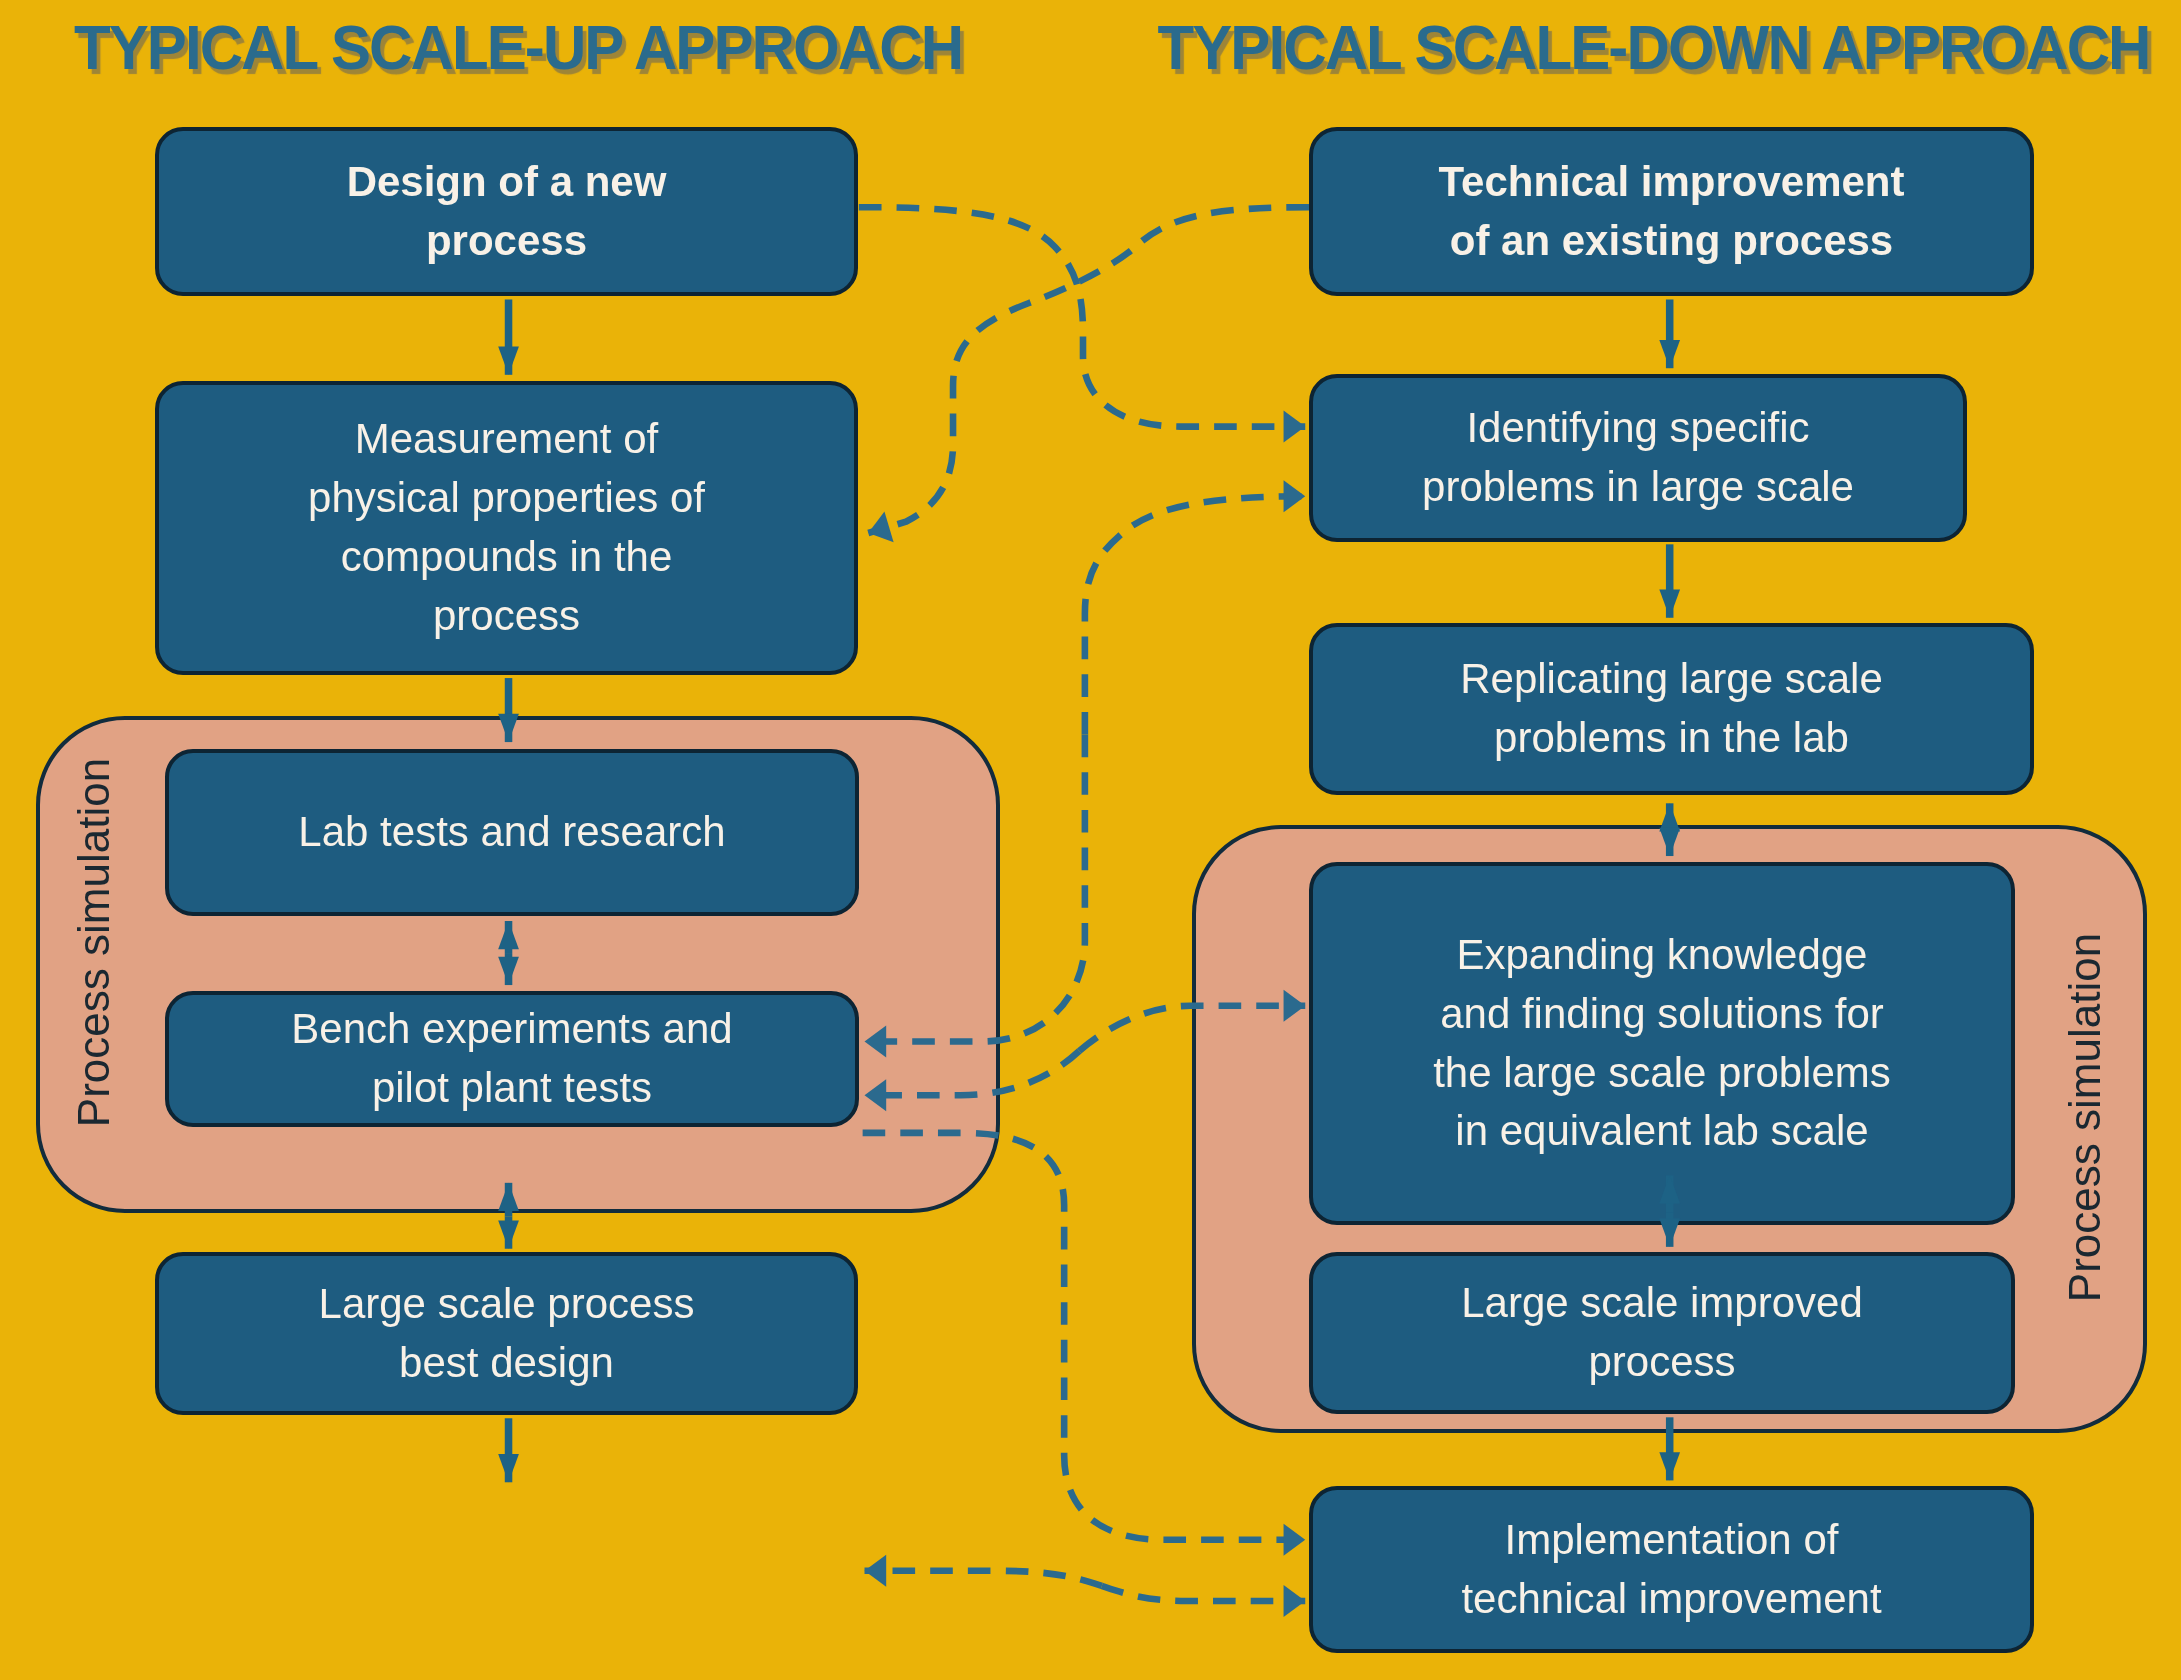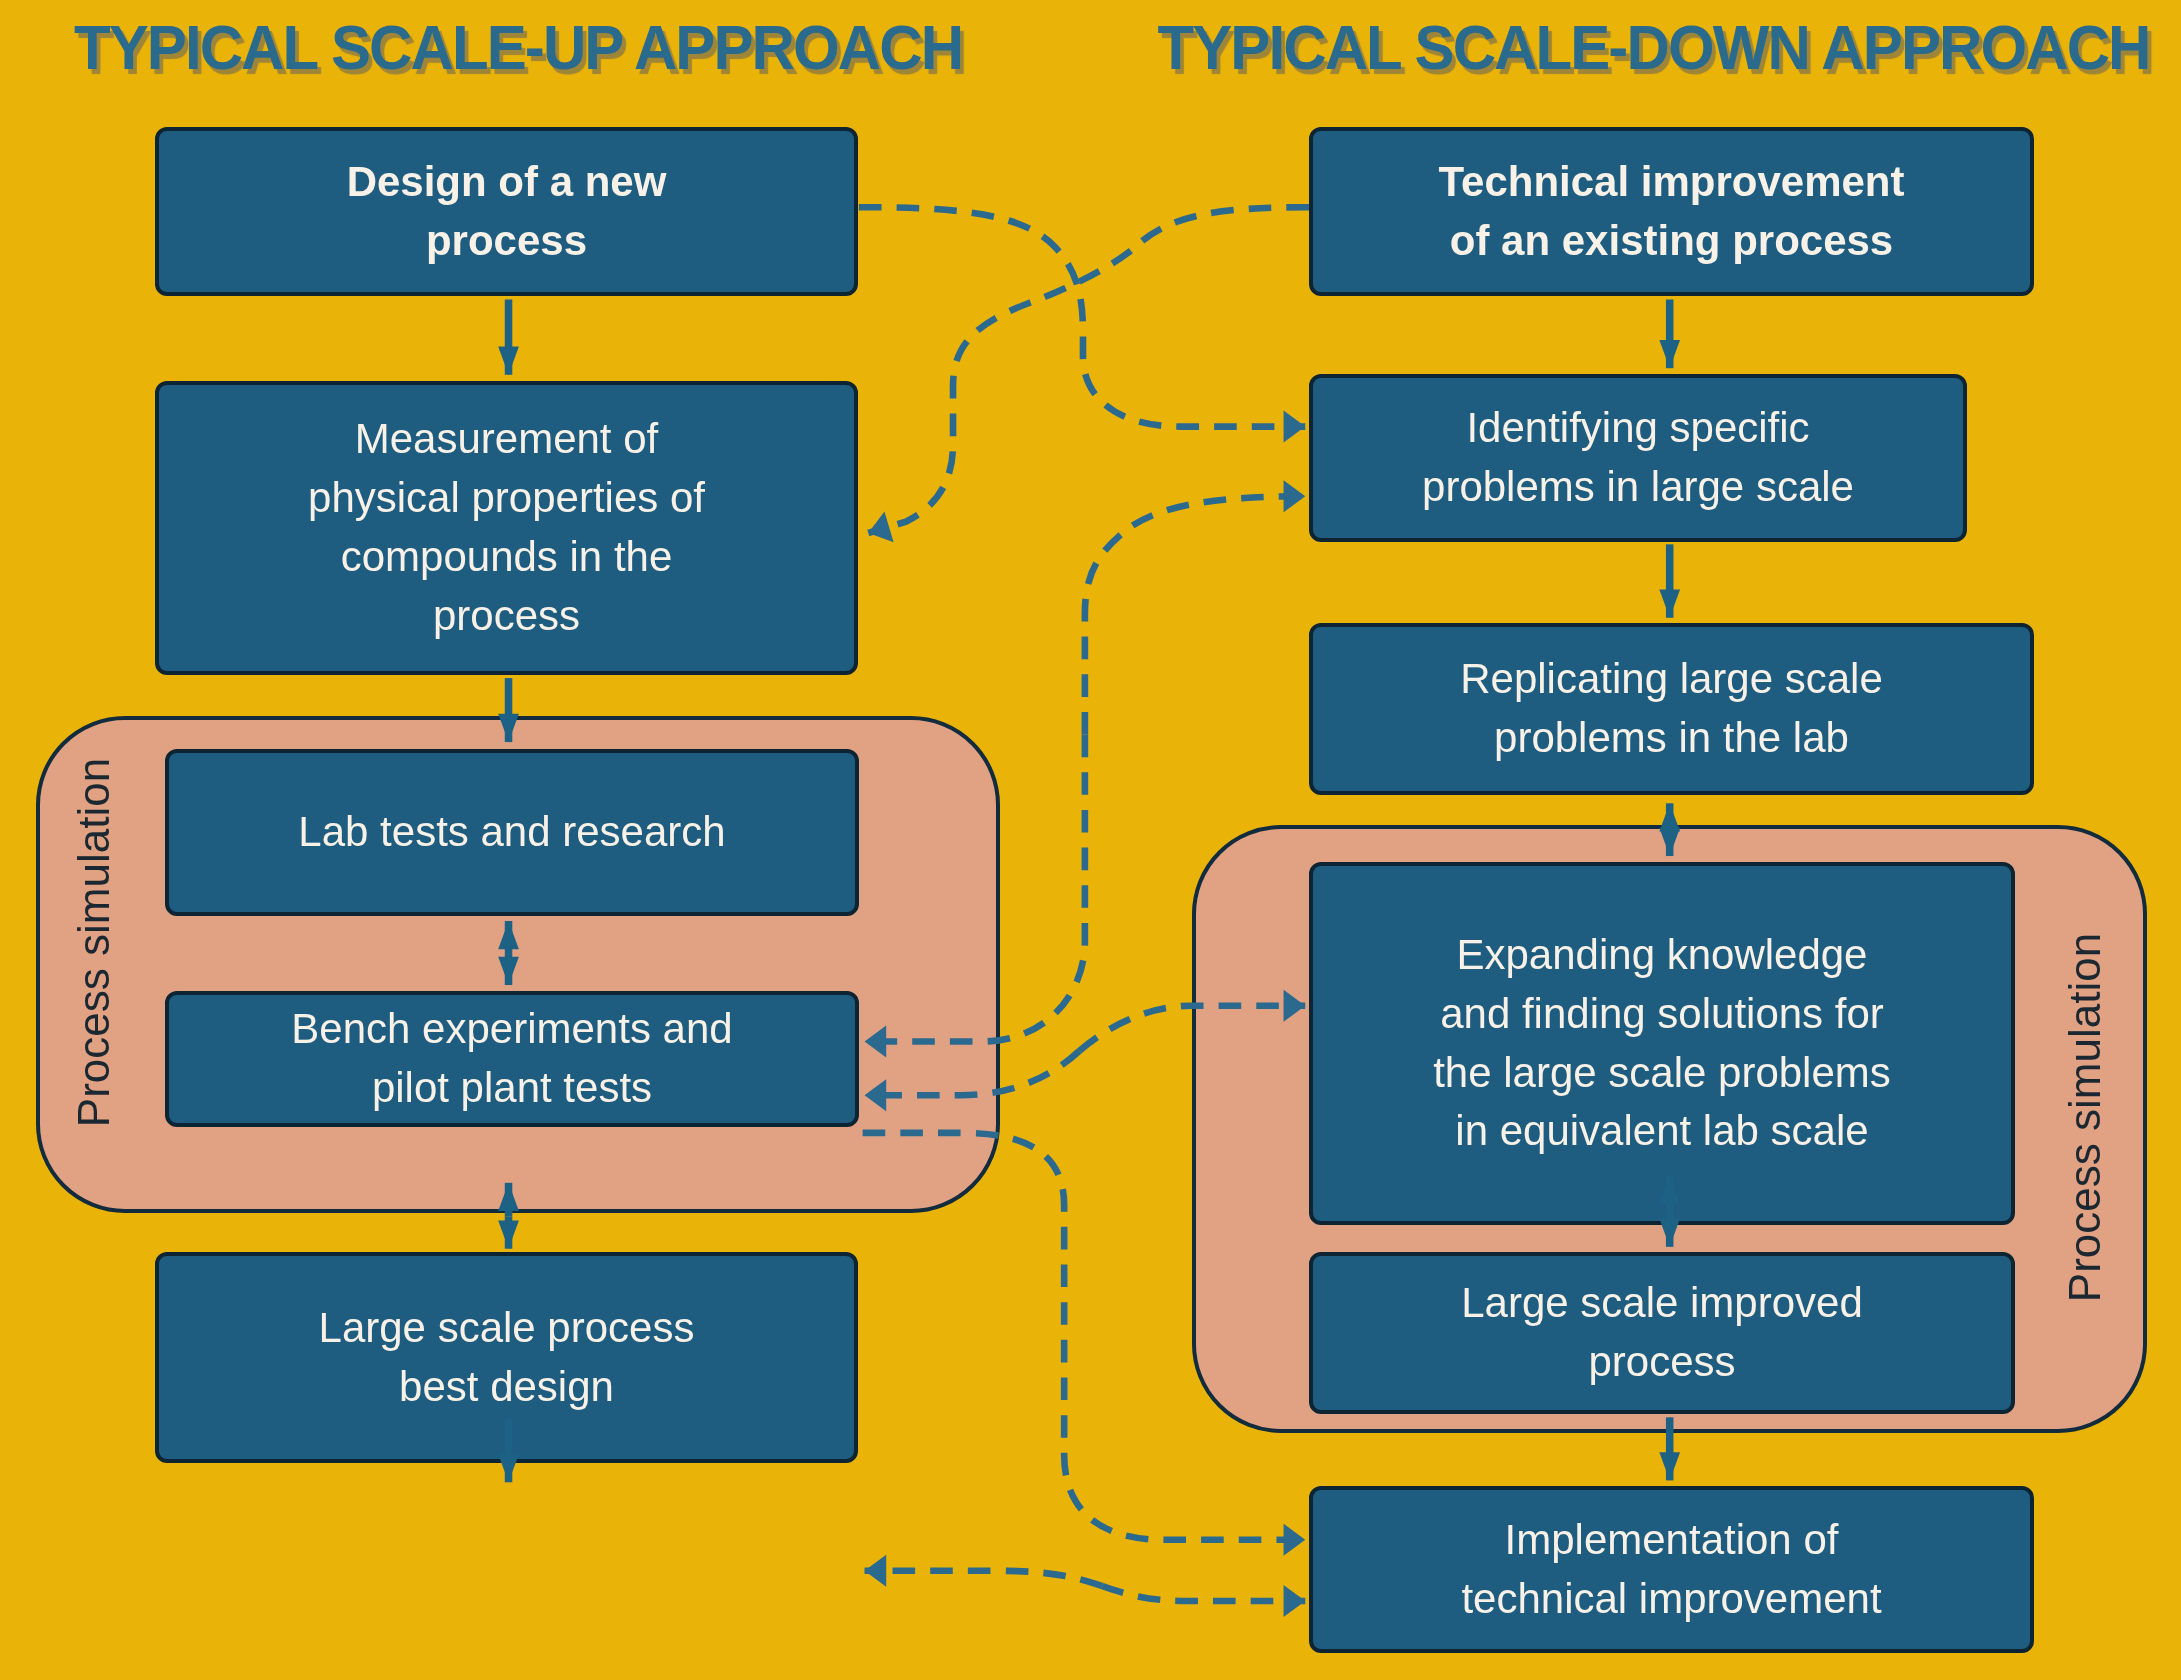--- a/index.html
+++ b/index.html
@@ -27,21 +27,21 @@
     position:absolute;
     background:#e1a284;
     border:4.7px solid #122c3d;
     border-radius:89px;
     box-sizing:border-box;
   }
   .node{
     position:absolute;
     background:#1e5c80;
     border:4.7px solid #0d2433;
-    border-radius:12px;
+    border-radius:28px;
     box-sizing:border-box;
     display:flex;
     align-items:center;
     justify-content:center;
     text-align:center;
     color:#f8f1e7;
     font-size:42px;
     line-height:1.40;
     white-space:pre-line;
     padding:5.6px 17px;
@@ -80,21 +80,21 @@
 
   <div class="node bold" style="left:155px;top:127px;width:703px;height:169px;">Design of a new
 process</div>
   <div class="node" style="left:155px;top:381px;width:703px;height:294px;">Measurement of
 physical properties of
 compounds in the
 process</div>
   <div class="node" style="left:165px;top:749px;width:694px;height:167px;">Lab tests and research</div>
   <div class="node" style="left:165px;top:991px;width:694px;height:136px;">Bench experiments and
 pilot plant tests</div>
-  <div class="node" style="left:155px;top:1252px;width:703px;height:211px;">Large scale process
+  <div class="node" style="left:155px;top:1252px;width:703px;height:163px;">Large scale process
 best design</div>
 
   <div class="node bold" style="left:1309px;top:127px;width:725px;height:169px;">Technical improvement
 of an existing process</div>
   <div class="node" style="left:1309px;top:374px;width:658px;height:168px;">Identifying specific
 problems in large scale</div>
   <div class="node" style="left:1309px;top:623px;width:725px;height:172px;">Replicating large scale
 problems in the lab</div>
   <div class="node" style="left:1309px;top:862px;width:706px;height:363px;">Expanding knowledge
 and finding solutions for

